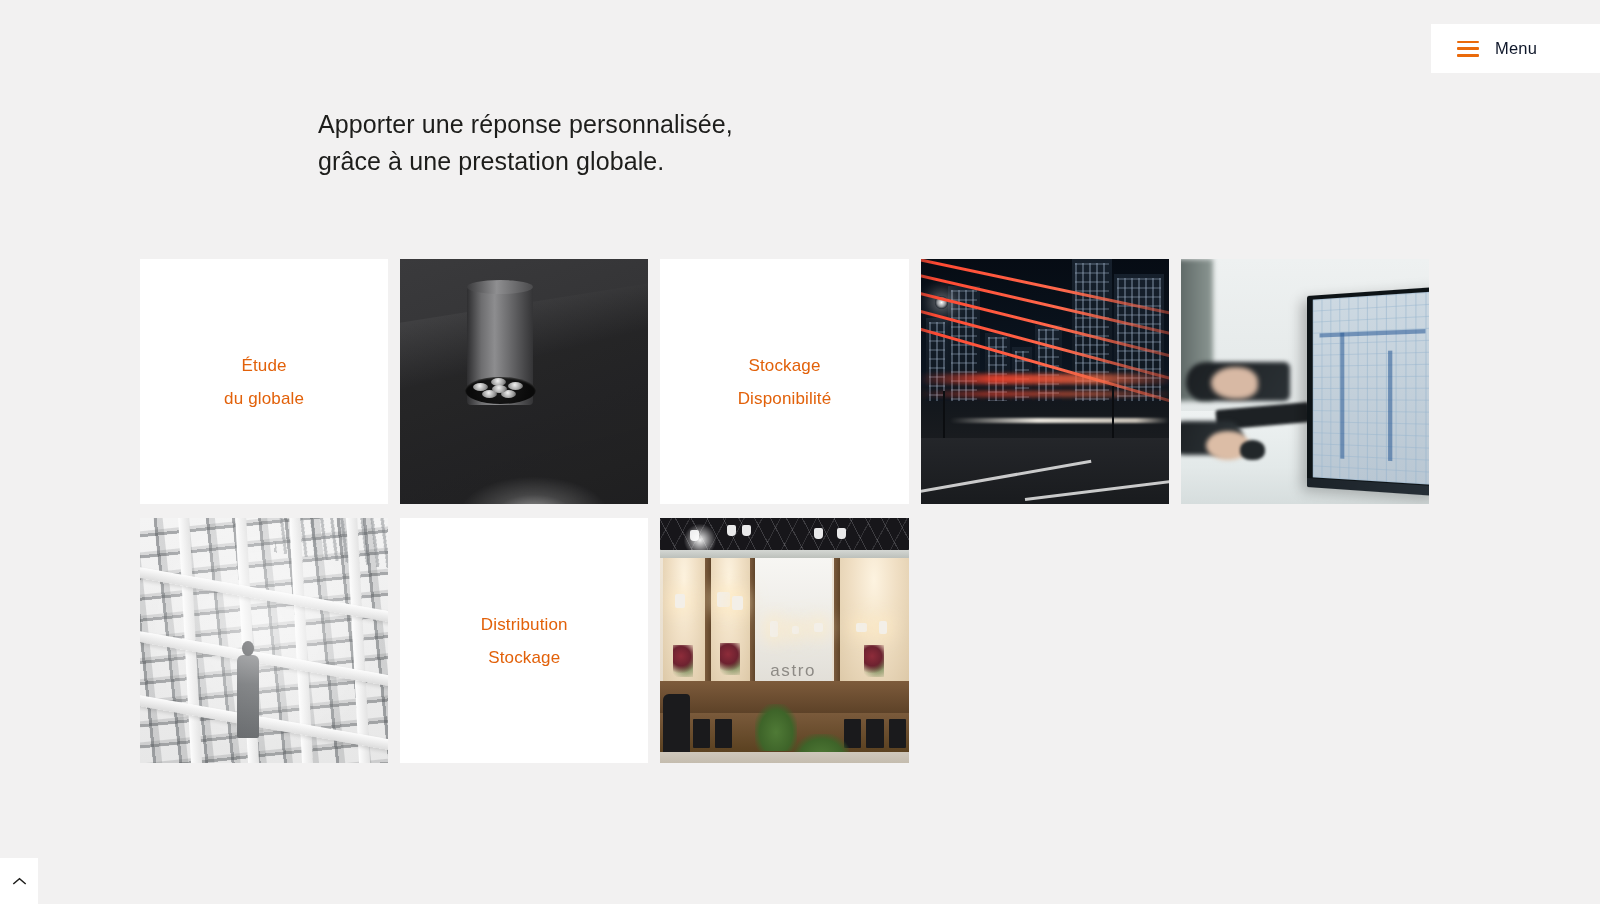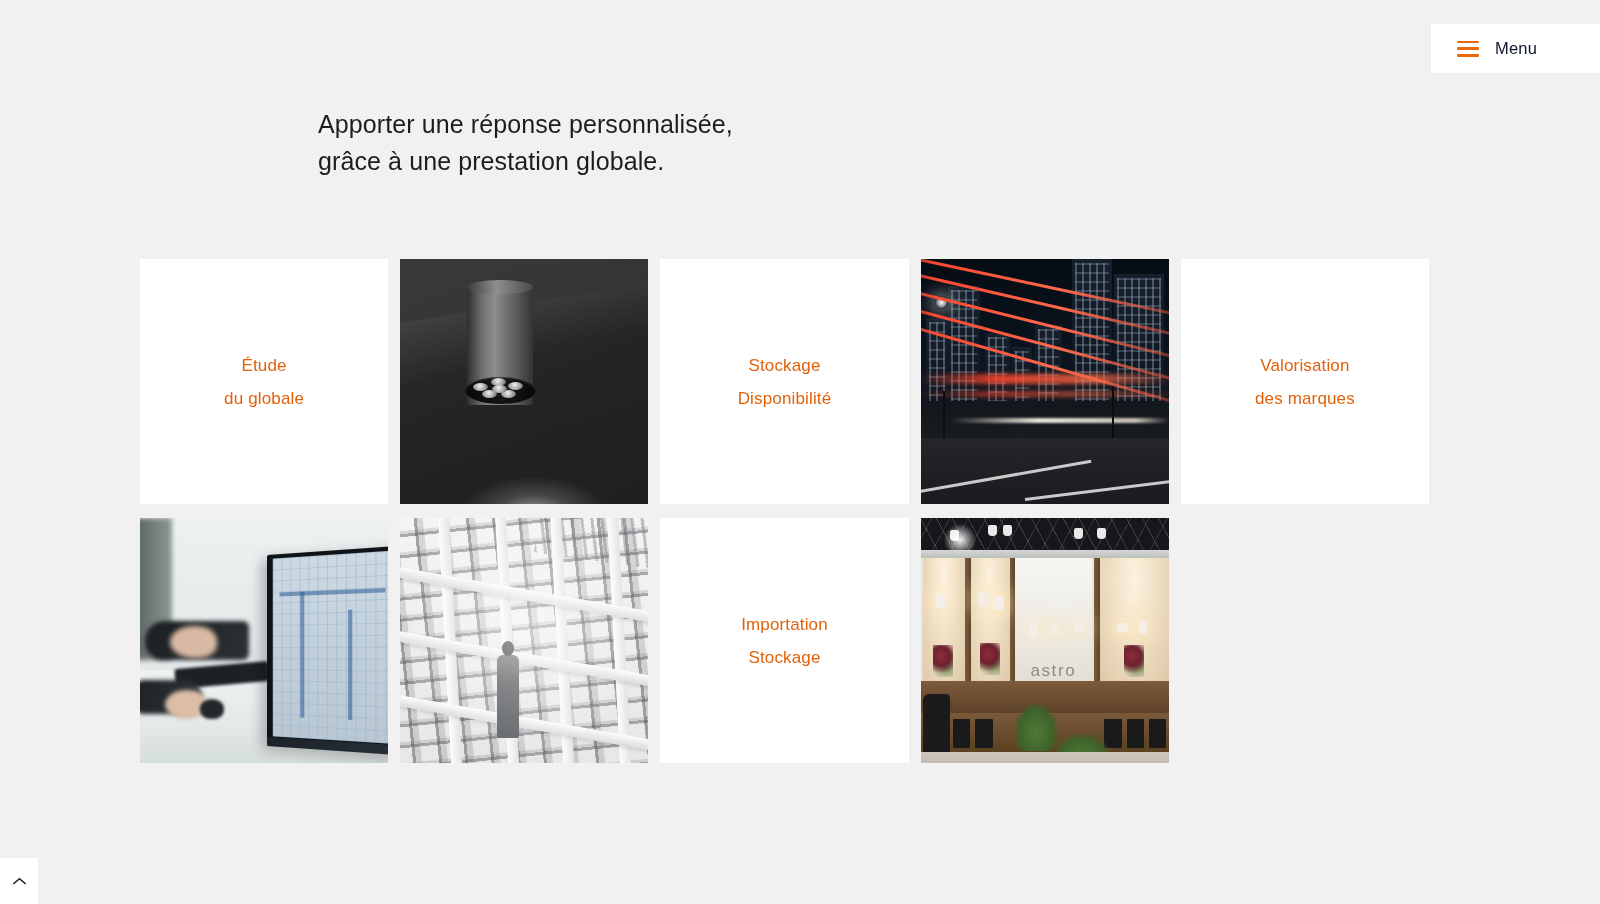--- a/index.html
+++ b/index.html
@@ -629,24 +629,20 @@
       <div class="streak-w"></div>
       <div class="pole p1"></div>
       <div class="pole p2"></div>
       <div class="road">
         <div class="line ln1"></div>
         <div class="line ln2"></div>
       </div>
     </div>
   </div>
 
-  <div class="tile tile-text">
-    <span class="line">Valorisation</span>
-    <span class="line">des marques</span>
-  </div>
 
   <div class="tile tile-image">
     <div class="photo ph-desk">
       <div class="wall"></div>
       <div class="monitor-left"></div>
       <div class="desk"></div>
       <div class="arm"></div>
       <div class="hand"></div>
       <div class="keyboard"></div>
       <div class="arm2"></div>
@@ -674,21 +670,21 @@
       <div class="column c4"></div>
       <div class="beam bm1"></div>
       <div class="beam bm2"></div>
       <div class="beam bm3"></div>
       <div class="worker"></div>
       <div class="glow"></div>
     </div>
   </div>
 
   <div class="tile tile-text">
-    <span class="line">Importation</span>
+    <span class="line">Distribution</span>
     <span class="line">Stockage</span>
   </div>
 
   <div class="tile tile-image">
     <div class="photo ph-showroom">
       <div class="ceiling"></div>
       <div class="spot sp1"></div>
       <div class="spot sp2"></div>
       <div class="spot sp3"></div>
       <div class="spot sp4"></div>

